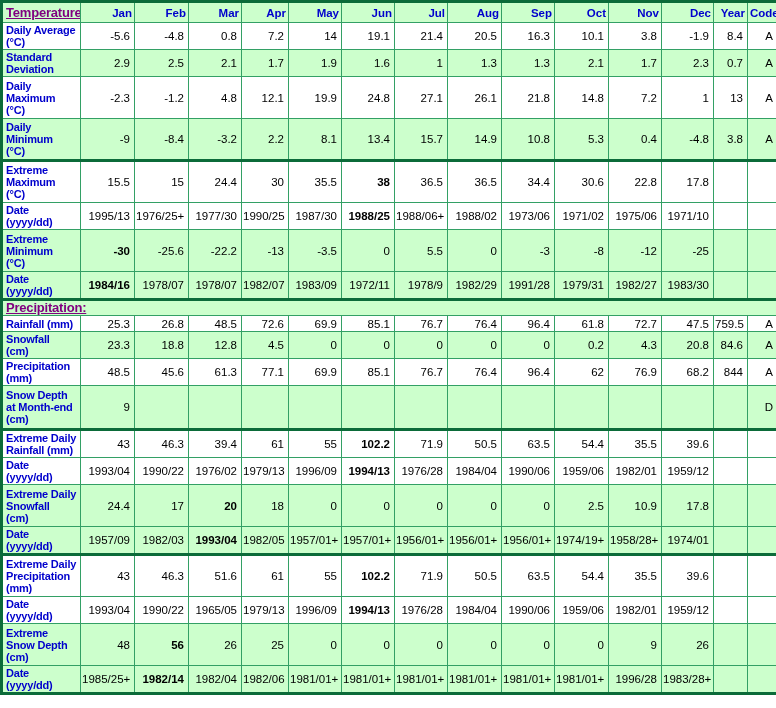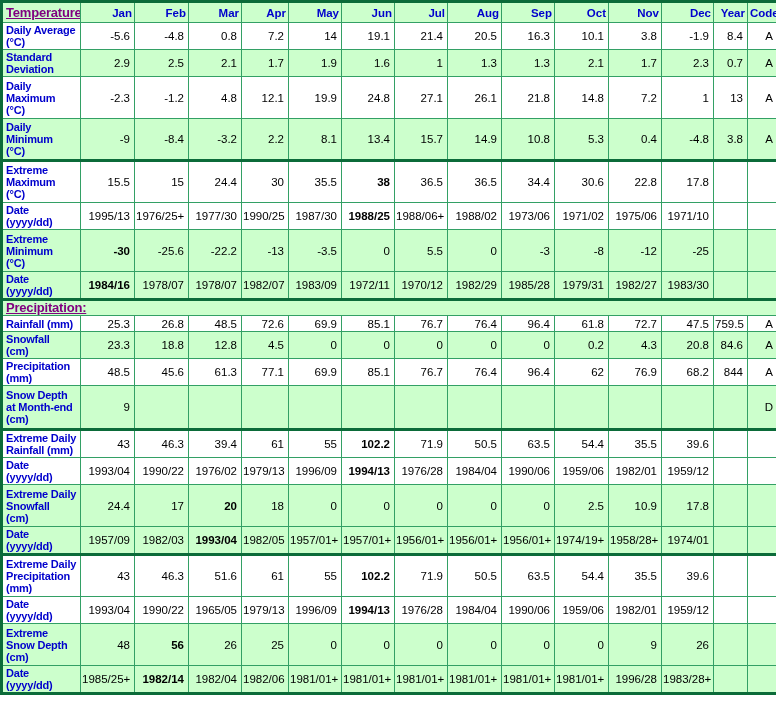--- a/index.html
+++ b/index.html
@@ -236,23 +236,23 @@
       </tr>
       <tr class="green" style="height: 26px;">
         <td class="label-cell">Date
 (yyyy/dd)</td>
         <td class="data-cell bold">1984/16</td>
         <td class="data-cell">1978/07</td>
         <td class="data-cell">1978/07</td>
         <td class="data-cell">1982/07</td>
         <td class="data-cell">1983/09</td>
         <td class="data-cell">1972/11</td>
-        <td class="data-cell">1970/12</td>
+        <td class="data-cell">1978/9</td>
         <td class="data-cell">1982/29</td>
-        <td class="data-cell">1985/28</td>
+        <td class="data-cell">1991/28</td>
         <td class="data-cell">1979/31</td>
         <td class="data-cell">1982/27</td>
         <td class="data-cell">1983/30</td>
         <td class="data-cell"></td>
         <td class="data-cell"></td>
       </tr>
       <tr class="green section-start" style="height: 16px;">
         <td class="label-cell" colspan="15"><span class="table-link">Precipitation:</span></td>
       </tr>
       <tr class="white" style="height: 16px;">

